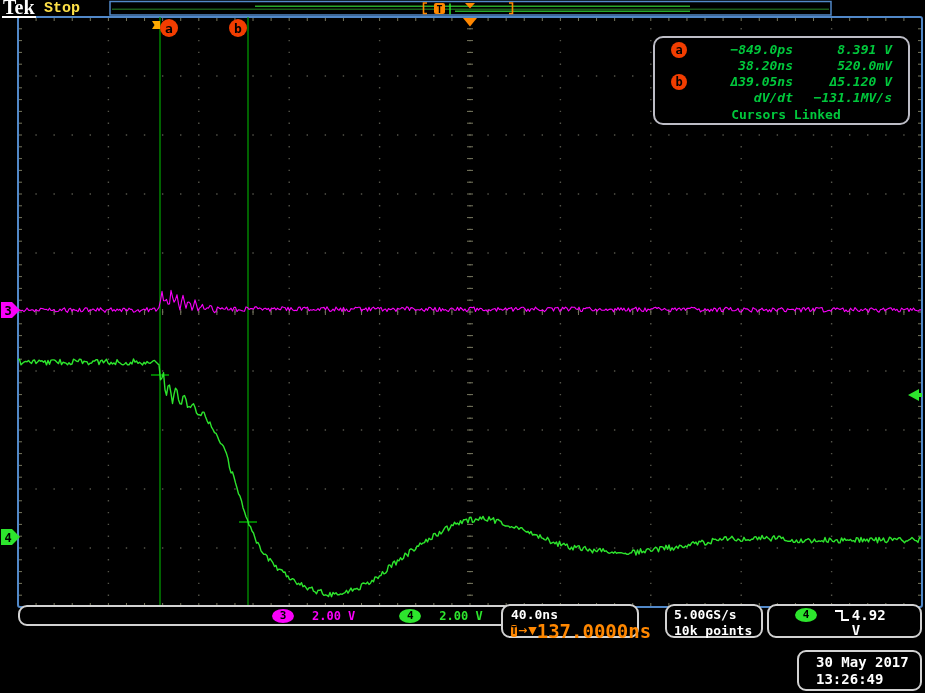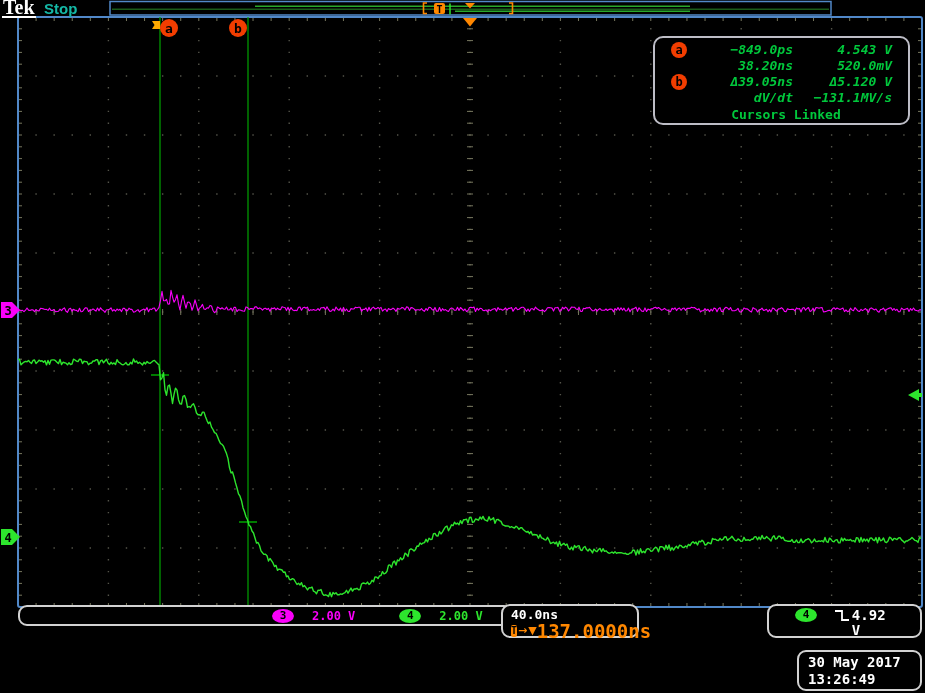--- a/index.html
+++ b/index.html
@@ -3,22 +3,22 @@
 <meta charset="utf-8">
 <style>
   html,body{margin:0;padding:0;background:#000;}
   .screen{position:relative;width:925px;height:693px;background:#000;overflow:hidden;
           font-family:"DejaVu Sans Mono",monospace;}
   svg.scope{position:absolute;left:0;top:0;z-index:1;}
 
   .tek-logo{position:absolute;left:2px;top:-2px;z-index:3;color:#fff;
             font-family:"Liberation Serif",serif;font-weight:700;font-size:20px;
             border-bottom:2px solid #fff;padding:0 1px 0 1px;line-height:18px;}
-  .acq-status{position:absolute;left:44px;top:0px;z-index:3;color:#14b8a6;
-              font-family:Liberation Sans, sans-serif;font-weight:700;font-size:15px;line-height:17px;}
+  .acq-status{position:absolute;left:44px;top:0px;z-index:3;color:#fde047;
+              font-family:Liberation Mono, monospace;font-weight:700;font-size:15px;line-height:17px;}
 
   .readout-box{position:absolute;left:653px;top:36px;width:257px;height:89px;z-index:2;
                background:#000;border:2px solid #bdbdc6;border-radius:10px;box-sizing:border-box;
                color:#00c83c;font-size:13px;font-weight:700;}
   .ro-grid{display:grid;grid-template-columns:30px 92px 1fr;padding:4px 16px 0 16px;}
   .ro-cell{height:16px;line-height:16px;text-align:right;white-space:pre;font-style:italic;}
   .ro-badge-cell{height:16px;display:flex;align-items:center;}
   .cursor-badge{display:inline-block;width:16px;height:16px;border-radius:50%;
                 background:#f23d00;color:#000;font-size:12px;font-weight:700;
                 text-align:center;line-height:16px;}
@@ -40,21 +40,21 @@
   .tb-delay{font-size:19px;}
 
   .acq-box{left:665px;top:604px;width:98px;height:34px;padding:1px 0 0 7px;}
   .acq-line{height:16px;line-height:16px;}
 
   .trigger-box{left:767px;top:604px;width:155px;height:34px;display:flex;align-items:flex-start;padding-top:2px;}
   .trig-badge{margin-left:26px;}
   .trig-slope{margin-left:17px;margin-top:1px;}
   .trig-level{margin-left:auto;margin-right:18px;font-size:14px;line-height:15px;}
 
-  .date-box{left:797px;top:650px;width:125px;height:41px;padding:2px 0 0 9px;}
+  .date-box{left:797px;top:650px;width:125px;height:41px;padding:2px 0 0 17px;}
   .dt-line{height:17px;line-height:17px;font-size:14px;}
 </style>
 </head>
 <body>
 
 <div class="screen">
 
   <svg class="scope" width="925" height="693" id="scope-svg">
       <path d="M107.7,28.8 h1.4 M107.7,40.6 h1.4 M107.7,52.400000000000006 h1.4 M107.7,64.2 h1.4 M107.7,76 h1.4 M107.7,87.8 h1.4 M107.7,99.6 h1.4 M107.7,111.39999999999999 h1.4 M107.7,123.19999999999999 h1.4 M107.7,135 h1.4 M107.7,146.8 h1.4 M107.7,158.60000000000002 h1.4 M107.7,170.40000000000003 h1.4 M107.7,182.20000000000005 h1.4 M107.7,194.00000000000006 h1.4 M107.7,205.80000000000007 h1.4 M107.7,217.60000000000008 h1.4 M107.7,229.4000000000001 h1.4 M107.7,241.2000000000001 h1.4 M107.7,253.0000000000001 h1.4 M107.7,264.8000000000001 h1.4 M107.7,276.60000000000014 h1.4 M107.7,288.40000000000015 h1.4 M107.7,300.20000000000016 h1.4 M107.7,312.00000000000017 h1.4 M107.7,323.8000000000002 h1.4 M107.7,335.6000000000002 h1.4 M107.7,347.4000000000002 h1.4 M107.7,359.2000000000002 h1.4 M107.7,371.0000000000002 h1.4 M107.7,382.80000000000024 h1.4 M107.7,394.60000000000025 h1.4 M107.7,406.40000000000026 h1.4 M107.7,418.2000000000003 h1.4 M107.7,430.0000000000003 h1.4 M107.7,441.8000000000003 h1.4 M107.7,453.6000000000003 h1.4 M107.7,465.4000000000003 h1.4 M107.7,477.20000000000033 h1.4 M107.7,489.00000000000034 h1.4 M107.7,500.80000000000035 h1.4 M107.7,512.6000000000004 h1.4 M107.7,524.4000000000003 h1.4 M107.7,536.2000000000003 h1.4 M107.7,548.0000000000002 h1.4 M107.7,559.8000000000002 h1.4 M107.7,571.6000000000001 h1.4 M107.7,583.4000000000001 h1.4 M107.7,595.2 h1.4 M198.10000000000002,28.8 h1.4 M198.10000000000002,40.6 h1.4 M198.10000000000002,52.400000000000006 h1.4 M198.10000000000002,64.2 h1.4 M198.10000000000002,76 h1.4 M198.10000000000002,87.8 h1.4 M198.10000000000002,99.6 h1.4 M198.10000000000002,111.39999999999999 h1.4 M198.10000000000002,123.19999999999999 h1.4 M198.10000000000002,135 h1.4 M198.10000000000002,146.8 h1.4 M198.10000000000002,158.60000000000002 h1.4 M198.10000000000002,170.40000000000003 h1.4 M198.10000000000002,182.20000000000005 h1.4 M198.10000000000002,194.00000000000006 h1.4 M198.10000000000002,205.80000000000007 h1.4 M198.10000000000002,217.60000000000008 h1.4 M198.10000000000002,229.4000000000001 h1.4 M198.10000000000002,241.2000000000001 h1.4 M198.10000000000002,253.0000000000001 h1.4 M198.10000000000002,264.8000000000001 h1.4 M198.10000000000002,276.60000000000014 h1.4 M198.10000000000002,288.40000000000015 h1.4 M198.10000000000002,300.20000000000016 h1.4 M198.10000000000002,312.00000000000017 h1.4 M198.10000000000002,323.8000000000002 h1.4 M198.10000000000002,335.6000000000002 h1.4 M198.10000000000002,347.4000000000002 h1.4 M198.10000000000002,359.2000000000002 h1.4 M198.10000000000002,371.0000000000002 h1.4 M198.10000000000002,382.80000000000024 h1.4 M198.10000000000002,394.60000000000025 h1.4 M198.10000000000002,406.40000000000026 h1.4 M198.10000000000002,418.2000000000003 h1.4 M198.10000000000002,430.0000000000003 h1.4 M198.10000000000002,441.8000000000003 h1.4 M198.10000000000002,453.6000000000003 h1.4 M198.10000000000002,465.4000000000003 h1.4 M198.10000000000002,477.20000000000033 h1.4 M198.10000000000002,489.00000000000034 h1.4 M198.10000000000002,500.80000000000035 h1.4 M198.10000000000002,512.6000000000004 h1.4 M198.10000000000002,524.4000000000003 h1.4 M198.10000000000002,536.2000000000003 h1.4 M198.10000000000002,548.0000000000002 h1.4 M198.10000000000002,559.8000000000002 h1.4 M198.10000000000002,571.6000000000001 h1.4 M198.10000000000002,583.4000000000001 h1.4 M198.10000000000002,595.2 h1.4 M288.50000000000006,28.8 h1.4 M288.50000000000006,40.6 h1.4 M288.50000000000006,52.400000000000006 h1.4 M288.50000000000006,64.2 h1.4 M288.50000000000006,76 h1.4 M288.50000000000006,87.8 h1.4 M288.50000000000006,99.6 h1.4 M288.50000000000006,111.39999999999999 h1.4 M288.50000000000006,123.19999999999999 h1.4 M288.50000000000006,135 h1.4 M288.50000000000006,146.8 h1.4 M288.50000000000006,158.60000000000002 h1.4 M288.50000000000006,170.40000000000003 h1.4 M288.50000000000006,182.20000000000005 h1.4 M288.50000000000006,194.00000000000006 h1.4 M288.50000000000006,205.80000000000007 h1.4 M288.50000000000006,217.60000000000008 h1.4 M288.50000000000006,229.4000000000001 h1.4 M288.50000000000006,241.2000000000001 h1.4 M288.50000000000006,253.0000000000001 h1.4 M288.50000000000006,264.8000000000001 h1.4 M288.50000000000006,276.60000000000014 h1.4 M288.50000000000006,288.40000000000015 h1.4 M288.50000000000006,300.20000000000016 h1.4 M288.50000000000006,312.00000000000017 h1.4 M288.50000000000006,323.8000000000002 h1.4 M288.50000000000006,335.6000000000002 h1.4 M288.50000000000006,347.4000000000002 h1.4 M288.50000000000006,359.2000000000002 h1.4 M288.50000000000006,371.0000000000002 h1.4 M288.50000000000006,382.80000000000024 h1.4 M288.50000000000006,394.60000000000025 h1.4 M288.50000000000006,406.40000000000026 h1.4 M288.50000000000006,418.2000000000003 h1.4 M288.50000000000006,430.0000000000003 h1.4 M288.50000000000006,441.8000000000003 h1.4 M288.50000000000006,453.6000000000003 h1.4 M288.50000000000006,465.4000000000003 h1.4 M288.50000000000006,477.20000000000033 h1.4 M288.50000000000006,489.00000000000034 h1.4 M288.50000000000006,500.80000000000035 h1.4 M288.50000000000006,512.6000000000004 h1.4 M288.50000000000006,524.4000000000003 h1.4 M288.50000000000006,536.2000000000003 h1.4 M288.50000000000006,548.0000000000002 h1.4 M288.50000000000006,559.8000000000002 h1.4 M288.50000000000006,571.6000000000001 h1.4 M288.50000000000006,583.4000000000001 h1.4 M288.50000000000006,595.2 h1.4 M378.90000000000003,28.8 h1.4 M378.90000000000003,40.6 h1.4 M378.90000000000003,52.400000000000006 h1.4 M378.90000000000003,64.2 h1.4 M378.90000000000003,76 h1.4 M378.90000000000003,87.8 h1.4 M378.90000000000003,99.6 h1.4 M378.90000000000003,111.39999999999999 h1.4 M378.90000000000003,123.19999999999999 h1.4 M378.90000000000003,135 h1.4 M378.90000000000003,146.8 h1.4 M378.90000000000003,158.60000000000002 h1.4 M378.90000000000003,170.40000000000003 h1.4 M378.90000000000003,182.20000000000005 h1.4 M378.90000000000003,194.00000000000006 h1.4 M378.90000000000003,205.80000000000007 h1.4 M378.90000000000003,217.60000000000008 h1.4 M378.90000000000003,229.4000000000001 h1.4 M378.90000000000003,241.2000000000001 h1.4 M378.90000000000003,253.0000000000001 h1.4 M378.90000000000003,264.8000000000001 h1.4 M378.90000000000003,276.60000000000014 h1.4 M378.90000000000003,288.40000000000015 h1.4 M378.90000000000003,300.20000000000016 h1.4 M378.90000000000003,312.00000000000017 h1.4 M378.90000000000003,323.8000000000002 h1.4 M378.90000000000003,335.6000000000002 h1.4 M378.90000000000003,347.4000000000002 h1.4 M378.90000000000003,359.2000000000002 h1.4 M378.90000000000003,371.0000000000002 h1.4 M378.90000000000003,382.80000000000024 h1.4 M378.90000000000003,394.60000000000025 h1.4 M378.90000000000003,406.40000000000026 h1.4 M378.90000000000003,418.2000000000003 h1.4 M378.90000000000003,430.0000000000003 h1.4 M378.90000000000003,441.8000000000003 h1.4 M378.90000000000003,453.6000000000003 h1.4 M378.90000000000003,465.4000000000003 h1.4 M378.90000000000003,477.20000000000033 h1.4 M378.90000000000003,489.00000000000034 h1.4 M378.90000000000003,500.80000000000035 h1.4 M378.90000000000003,512.6000000000004 h1.4 M378.90000000000003,524.4000000000003 h1.4 M378.90000000000003,536.2000000000003 h1.4 M378.90000000000003,548.0000000000002 h1.4 M378.90000000000003,559.8000000000002 h1.4 M378.90000000000003,571.6000000000001 h1.4 M378.90000000000003,583.4000000000001 h1.4 M378.90000000000003,595.2 h1.4 M469.3,28.8 h1.4 M469.3,40.6 h1.4 M469.3,52.400000000000006 h1.4 M469.3,64.2 h1.4 M469.3,76 h1.4 M469.3,87.8 h1.4 M469.3,99.6 h1.4 M469.3,111.39999999999999 h1.4 M469.3,123.19999999999999 h1.4 M469.3,135 h1.4 M469.3,146.8 h1.4 M469.3,158.60000000000002 h1.4 M469.3,170.40000000000003 h1.4 M469.3,182.20000000000005 h1.4 M469.3,194.00000000000006 h1.4 M469.3,205.80000000000007 h1.4 M469.3,217.60000000000008 h1.4 M469.3,229.4000000000001 h1.4 M469.3,241.2000000000001 h1.4 M469.3,253.0000000000001 h1.4 M469.3,264.8000000000001 h1.4 M469.3,276.60000000000014 h1.4 M469.3,288.40000000000015 h1.4 M469.3,300.20000000000016 h1.4 M469.3,312.00000000000017 h1.4 M469.3,323.8000000000002 h1.4 M469.3,335.6000000000002 h1.4 M469.3,347.4000000000002 h1.4 M469.3,359.2000000000002 h1.4 M469.3,371.0000000000002 h1.4 M469.3,382.80000000000024 h1.4 M469.3,394.60000000000025 h1.4 M469.3,406.40000000000026 h1.4 M469.3,418.2000000000003 h1.4 M469.3,430.0000000000003 h1.4 M469.3,441.8000000000003 h1.4 M469.3,453.6000000000003 h1.4 M469.3,465.4000000000003 h1.4 M469.3,477.20000000000033 h1.4 M469.3,489.00000000000034 h1.4 M469.3,500.80000000000035 h1.4 M469.3,512.6000000000004 h1.4 M469.3,524.4000000000003 h1.4 M469.3,536.2000000000003 h1.4 M469.3,548.0000000000002 h1.4 M469.3,559.8000000000002 h1.4 M469.3,571.6000000000001 h1.4 M469.3,583.4000000000001 h1.4 M469.3,595.2 h1.4 M559.7,28.8 h1.4 M559.7,40.6 h1.4 M559.7,52.400000000000006 h1.4 M559.7,64.2 h1.4 M559.7,76 h1.4 M559.7,87.8 h1.4 M559.7,99.6 h1.4 M559.7,111.39999999999999 h1.4 M559.7,123.19999999999999 h1.4 M559.7,135 h1.4 M559.7,146.8 h1.4 M559.7,158.60000000000002 h1.4 M559.7,170.40000000000003 h1.4 M559.7,182.20000000000005 h1.4 M559.7,194.00000000000006 h1.4 M559.7,205.80000000000007 h1.4 M559.7,217.60000000000008 h1.4 M559.7,229.4000000000001 h1.4 M559.7,241.2000000000001 h1.4 M559.7,253.0000000000001 h1.4 M559.7,264.8000000000001 h1.4 M559.7,276.60000000000014 h1.4 M559.7,288.40000000000015 h1.4 M559.7,300.20000000000016 h1.4 M559.7,312.00000000000017 h1.4 M559.7,323.8000000000002 h1.4 M559.7,335.6000000000002 h1.4 M559.7,347.4000000000002 h1.4 M559.7,359.2000000000002 h1.4 M559.7,371.0000000000002 h1.4 M559.7,382.80000000000024 h1.4 M559.7,394.60000000000025 h1.4 M559.7,406.40000000000026 h1.4 M559.7,418.2000000000003 h1.4 M559.7,430.0000000000003 h1.4 M559.7,441.8000000000003 h1.4 M559.7,453.6000000000003 h1.4 M559.7,465.4000000000003 h1.4 M559.7,477.20000000000033 h1.4 M559.7,489.00000000000034 h1.4 M559.7,500.80000000000035 h1.4 M559.7,512.6000000000004 h1.4 M559.7,524.4000000000003 h1.4 M559.7,536.2000000000003 h1.4 M559.7,548.0000000000002 h1.4 M559.7,559.8000000000002 h1.4 M559.7,571.6000000000001 h1.4 M559.7,583.4000000000001 h1.4 M559.7,595.2 h1.4 M650.1,28.8 h1.4 M650.1,40.6 h1.4 M650.1,52.400000000000006 h1.4 M650.1,64.2 h1.4 M650.1,76 h1.4 M650.1,87.8 h1.4 M650.1,99.6 h1.4 M650.1,111.39999999999999 h1.4 M650.1,123.19999999999999 h1.4 M650.1,135 h1.4 M650.1,146.8 h1.4 M650.1,158.60000000000002 h1.4 M650.1,170.40000000000003 h1.4 M650.1,182.20000000000005 h1.4 M650.1,194.00000000000006 h1.4 M650.1,205.80000000000007 h1.4 M650.1,217.60000000000008 h1.4 M650.1,229.4000000000001 h1.4 M650.1,241.2000000000001 h1.4 M650.1,253.0000000000001 h1.4 M650.1,264.8000000000001 h1.4 M650.1,276.60000000000014 h1.4 M650.1,288.40000000000015 h1.4 M650.1,300.20000000000016 h1.4 M650.1,312.00000000000017 h1.4 M650.1,323.8000000000002 h1.4 M650.1,335.6000000000002 h1.4 M650.1,347.4000000000002 h1.4 M650.1,359.2000000000002 h1.4 M650.1,371.0000000000002 h1.4 M650.1,382.80000000000024 h1.4 M650.1,394.60000000000025 h1.4 M650.1,406.40000000000026 h1.4 M650.1,418.2000000000003 h1.4 M650.1,430.0000000000003 h1.4 M650.1,441.8000000000003 h1.4 M650.1,453.6000000000003 h1.4 M650.1,465.4000000000003 h1.4 M650.1,477.20000000000033 h1.4 M650.1,489.00000000000034 h1.4 M650.1,500.80000000000035 h1.4 M650.1,512.6000000000004 h1.4 M650.1,524.4000000000003 h1.4 M650.1,536.2000000000003 h1.4 M650.1,548.0000000000002 h1.4 M650.1,559.8000000000002 h1.4 M650.1,571.6000000000001 h1.4 M650.1,583.4000000000001 h1.4 M650.1,595.2 h1.4 M740.5,28.8 h1.4 M740.5,40.6 h1.4 M740.5,52.400000000000006 h1.4 M740.5,64.2 h1.4 M740.5,76 h1.4 M740.5,87.8 h1.4 M740.5,99.6 h1.4 M740.5,111.39999999999999 h1.4 M740.5,123.19999999999999 h1.4 M740.5,135 h1.4 M740.5,146.8 h1.4 M740.5,158.60000000000002 h1.4 M740.5,170.40000000000003 h1.4 M740.5,182.20000000000005 h1.4 M740.5,194.00000000000006 h1.4 M740.5,205.80000000000007 h1.4 M740.5,217.60000000000008 h1.4 M740.5,229.4000000000001 h1.4 M740.5,241.2000000000001 h1.4 M740.5,253.0000000000001 h1.4 M740.5,264.8000000000001 h1.4 M740.5,276.60000000000014 h1.4 M740.5,288.40000000000015 h1.4 M740.5,300.20000000000016 h1.4 M740.5,312.00000000000017 h1.4 M740.5,323.8000000000002 h1.4 M740.5,335.6000000000002 h1.4 M740.5,347.4000000000002 h1.4 M740.5,359.2000000000002 h1.4 M740.5,371.0000000000002 h1.4 M740.5,382.80000000000024 h1.4 M740.5,394.60000000000025 h1.4 M740.5,406.40000000000026 h1.4 M740.5,418.2000000000003 h1.4 M740.5,430.0000000000003 h1.4 M740.5,441.8000000000003 h1.4 M740.5,453.6000000000003 h1.4 M740.5,465.4000000000003 h1.4 M740.5,477.20000000000033 h1.4 M740.5,489.00000000000034 h1.4 M740.5,500.80000000000035 h1.4 M740.5,512.6000000000004 h1.4 M740.5,524.4000000000003 h1.4 M740.5,536.2000000000003 h1.4 M740.5,548.0000000000002 h1.4 M740.5,559.8000000000002 h1.4 M740.5,571.6000000000001 h1.4 M740.5,583.4000000000001 h1.4 M740.5,595.2 h1.4 M830.9,28.8 h1.4 M830.9,40.6 h1.4 M830.9,52.400000000000006 h1.4 M830.9,64.2 h1.4 M830.9,76 h1.4 M830.9,87.8 h1.4 M830.9,99.6 h1.4 M830.9,111.39999999999999 h1.4 M830.9,123.19999999999999 h1.4 M830.9,135 h1.4 M830.9,146.8 h1.4 M830.9,158.60000000000002 h1.4 M830.9,170.40000000000003 h1.4 M830.9,182.20000000000005 h1.4 M830.9,194.00000000000006 h1.4 M830.9,205.80000000000007 h1.4 M830.9,217.60000000000008 h1.4 M830.9,229.4000000000001 h1.4 M830.9,241.2000000000001 h1.4 M830.9,253.0000000000001 h1.4 M830.9,264.8000000000001 h1.4 M830.9,276.60000000000014 h1.4 M830.9,288.40000000000015 h1.4 M830.9,300.20000000000016 h1.4 M830.9,312.00000000000017 h1.4 M830.9,323.8000000000002 h1.4 M830.9,335.6000000000002 h1.4 M830.9,347.4000000000002 h1.4 M830.9,359.2000000000002 h1.4 M830.9,371.0000000000002 h1.4 M830.9,382.80000000000024 h1.4 M830.9,394.60000000000025 h1.4 M830.9,406.40000000000026 h1.4 M830.9,418.2000000000003 h1.4 M830.9,430.0000000000003 h1.4 M830.9,441.8000000000003 h1.4 M830.9,453.6000000000003 h1.4 M830.9,465.4000000000003 h1.4 M830.9,477.20000000000033 h1.4 M830.9,489.00000000000034 h1.4 M830.9,500.80000000000035 h1.4 M830.9,512.6000000000004 h1.4 M830.9,524.4000000000003 h1.4 M830.9,536.2000000000003 h1.4 M830.9,548.0000000000002 h1.4 M830.9,559.8000000000002 h1.4 M830.9,571.6000000000001 h1.4 M830.9,583.4000000000001 h1.4 M830.9,595.2 h1.4 M35.379999999999995,76 h1.4 M53.459999999999994,76 h1.4 M71.53999999999999,76 h1.4 M89.61999999999999,76 h1.4 M107.69999999999999,76 h1.4 M125.77999999999999,76 h1.4 M143.86,76 h1.4 M161.94000000000003,76 h1.4 M180.02000000000004,76 h1.4 M198.10000000000005,76 h1.4 M216.18000000000006,76 h1.4 M234.26000000000008,76 h1.4 M252.3400000000001,76 h1.4 M270.4200000000001,76 h1.4 M288.50000000000006,76 h1.4 M306.58000000000004,76 h1.4 M324.66,76 h1.4 M342.74,76 h1.4 M360.82,76 h1.4 M378.9,76 h1.4 M396.97999999999996,76 h1.4 M415.05999999999995,76 h1.4 M433.13999999999993,76 h1.4 M451.2199999999999,76 h1.4 M469.2999999999999,76 h1.4 M487.3799999999999,76 h1.4 M505.45999999999987,76 h1.4 M523.5399999999998,76 h1.4 M541.6199999999999,76 h1.4 M559.6999999999999,76 h1.4 M577.78,76 h1.4 M595.86,76 h1.4 M613.94,76 h1.4 M632.0200000000001,76 h1.4 M650.1000000000001,76 h1.4 M668.1800000000002,76 h1.4 M686.2600000000002,76 h1.4 M704.3400000000003,76 h1.4 M722.4200000000003,76 h1.4 M740.5000000000003,76 h1.4 M758.5800000000004,76 h1.4 M776.6600000000004,76 h1.4 M794.7400000000005,76 h1.4 M812.8200000000005,76 h1.4 M830.9000000000005,76 h1.4 M848.9800000000006,76 h1.4 M867.0600000000006,76 h1.4 M885.1400000000007,76 h1.4 M903.2200000000007,76 h1.4 M35.379999999999995,135 h1.4 M53.459999999999994,135 h1.4 M71.53999999999999,135 h1.4 M89.61999999999999,135 h1.4 M107.69999999999999,135 h1.4 M125.77999999999999,135 h1.4 M143.86,135 h1.4 M161.94000000000003,135 h1.4 M180.02000000000004,135 h1.4 M198.10000000000005,135 h1.4 M216.18000000000006,135 h1.4 M234.26000000000008,135 h1.4 M252.3400000000001,135 h1.4 M270.4200000000001,135 h1.4 M288.50000000000006,135 h1.4 M306.58000000000004,135 h1.4 M324.66,135 h1.4 M342.74,135 h1.4 M360.82,135 h1.4 M378.9,135 h1.4 M396.97999999999996,135 h1.4 M415.05999999999995,135 h1.4 M433.13999999999993,135 h1.4 M451.2199999999999,135 h1.4 M469.2999999999999,135 h1.4 M487.3799999999999,135 h1.4 M505.45999999999987,135 h1.4 M523.5399999999998,135 h1.4 M541.6199999999999,135 h1.4 M559.6999999999999,135 h1.4 M577.78,135 h1.4 M595.86,135 h1.4 M613.94,135 h1.4 M632.0200000000001,135 h1.4 M650.1000000000001,135 h1.4 M668.1800000000002,135 h1.4 M686.2600000000002,135 h1.4 M704.3400000000003,135 h1.4 M722.4200000000003,135 h1.4 M740.5000000000003,135 h1.4 M758.5800000000004,135 h1.4 M776.6600000000004,135 h1.4 M794.7400000000005,135 h1.4 M812.8200000000005,135 h1.4 M830.9000000000005,135 h1.4 M848.9800000000006,135 h1.4 M867.0600000000006,135 h1.4 M885.1400000000007,135 h1.4 M903.2200000000007,135 h1.4 M35.379999999999995,194 h1.4 M53.459999999999994,194 h1.4 M71.53999999999999,194 h1.4 M89.61999999999999,194 h1.4 M107.69999999999999,194 h1.4 M125.77999999999999,194 h1.4 M143.86,194 h1.4 M161.94000000000003,194 h1.4 M180.02000000000004,194 h1.4 M198.10000000000005,194 h1.4 M216.18000000000006,194 h1.4 M234.26000000000008,194 h1.4 M252.3400000000001,194 h1.4 M270.4200000000001,194 h1.4 M288.50000000000006,194 h1.4 M306.58000000000004,194 h1.4 M324.66,194 h1.4 M342.74,194 h1.4 M360.82,194 h1.4 M378.9,194 h1.4 M396.97999999999996,194 h1.4 M415.05999999999995,194 h1.4 M433.13999999999993,194 h1.4 M451.2199999999999,194 h1.4 M469.2999999999999,194 h1.4 M487.3799999999999,194 h1.4 M505.45999999999987,194 h1.4 M523.5399999999998,194 h1.4 M541.6199999999999,194 h1.4 M559.6999999999999,194 h1.4 M577.78,194 h1.4 M595.86,194 h1.4 M613.94,194 h1.4 M632.0200000000001,194 h1.4 M650.1000000000001,194 h1.4 M668.1800000000002,194 h1.4 M686.2600000000002,194 h1.4 M704.3400000000003,194 h1.4 M722.4200000000003,194 h1.4 M740.5000000000003,194 h1.4 M758.5800000000004,194 h1.4 M776.6600000000004,194 h1.4 M794.7400000000005,194 h1.4 M812.8200000000005,194 h1.4 M830.9000000000005,194 h1.4 M848.9800000000006,194 h1.4 M867.0600000000006,194 h1.4 M885.1400000000007,194 h1.4 M903.2200000000007,194 h1.4 M35.379999999999995,253 h1.4 M53.459999999999994,253 h1.4 M71.53999999999999,253 h1.4 M89.61999999999999,253 h1.4 M107.69999999999999,253 h1.4 M125.77999999999999,253 h1.4 M143.86,253 h1.4 M161.94000000000003,253 h1.4 M180.02000000000004,253 h1.4 M198.10000000000005,253 h1.4 M216.18000000000006,253 h1.4 M234.26000000000008,253 h1.4 M252.3400000000001,253 h1.4 M270.4200000000001,253 h1.4 M288.50000000000006,253 h1.4 M306.58000000000004,253 h1.4 M324.66,253 h1.4 M342.74,253 h1.4 M360.82,253 h1.4 M378.9,253 h1.4 M396.97999999999996,253 h1.4 M415.05999999999995,253 h1.4 M433.13999999999993,253 h1.4 M451.2199999999999,253 h1.4 M469.2999999999999,253 h1.4 M487.3799999999999,253 h1.4 M505.45999999999987,253 h1.4 M523.5399999999998,253 h1.4 M541.6199999999999,253 h1.4 M559.6999999999999,253 h1.4 M577.78,253 h1.4 M595.86,253 h1.4 M613.94,253 h1.4 M632.0200000000001,253 h1.4 M650.1000000000001,253 h1.4 M668.1800000000002,253 h1.4 M686.2600000000002,253 h1.4 M704.3400000000003,253 h1.4 M722.4200000000003,253 h1.4 M740.5000000000003,253 h1.4 M758.5800000000004,253 h1.4 M776.6600000000004,253 h1.4 M794.7400000000005,253 h1.4 M812.8200000000005,253 h1.4 M830.9000000000005,253 h1.4 M848.9800000000006,253 h1.4 M867.0600000000006,253 h1.4 M885.1400000000007,253 h1.4 M903.2200000000007,253 h1.4 M35.379999999999995,312 h1.4 M53.459999999999994,312 h1.4 M71.53999999999999,312 h1.4 M89.61999999999999,312 h1.4 M107.69999999999999,312 h1.4 M125.77999999999999,312 h1.4 M143.86,312 h1.4 M161.94000000000003,312 h1.4 M180.02000000000004,312 h1.4 M198.10000000000005,312 h1.4 M216.18000000000006,312 h1.4 M234.26000000000008,312 h1.4 M252.3400000000001,312 h1.4 M270.4200000000001,312 h1.4 M288.50000000000006,312 h1.4 M306.58000000000004,312 h1.4 M324.66,312 h1.4 M342.74,312 h1.4 M360.82,312 h1.4 M378.9,312 h1.4 M396.97999999999996,312 h1.4 M415.05999999999995,312 h1.4 M433.13999999999993,312 h1.4 M451.2199999999999,312 h1.4 M469.2999999999999,312 h1.4 M487.3799999999999,312 h1.4 M505.45999999999987,312 h1.4 M523.5399999999998,312 h1.4 M541.6199999999999,312 h1.4 M559.6999999999999,312 h1.4 M577.78,312 h1.4 M595.86,312 h1.4 M613.94,312 h1.4 M632.0200000000001,312 h1.4 M650.1000000000001,312 h1.4 M668.1800000000002,312 h1.4 M686.2600000000002,312 h1.4 M704.3400000000003,312 h1.4 M722.4200000000003,312 h1.4 M740.5000000000003,312 h1.4 M758.5800000000004,312 h1.4 M776.6600000000004,312 h1.4 M794.7400000000005,312 h1.4 M812.8200000000005,312 h1.4 M830.9000000000005,312 h1.4 M848.9800000000006,312 h1.4 M867.0600000000006,312 h1.4 M885.1400000000007,312 h1.4 M903.2200000000007,312 h1.4 M35.379999999999995,371 h1.4 M53.459999999999994,371 h1.4 M71.53999999999999,371 h1.4 M89.61999999999999,371 h1.4 M107.69999999999999,371 h1.4 M125.77999999999999,371 h1.4 M143.86,371 h1.4 M161.94000000000003,371 h1.4 M180.02000000000004,371 h1.4 M198.10000000000005,371 h1.4 M216.18000000000006,371 h1.4 M234.26000000000008,371 h1.4 M252.3400000000001,371 h1.4 M270.4200000000001,371 h1.4 M288.50000000000006,371 h1.4 M306.58000000000004,371 h1.4 M324.66,371 h1.4 M342.74,371 h1.4 M360.82,371 h1.4 M378.9,371 h1.4 M396.97999999999996,371 h1.4 M415.05999999999995,371 h1.4 M433.13999999999993,371 h1.4 M451.2199999999999,371 h1.4 M469.2999999999999,371 h1.4 M487.3799999999999,371 h1.4 M505.45999999999987,371 h1.4 M523.5399999999998,371 h1.4 M541.6199999999999,371 h1.4 M559.6999999999999,371 h1.4 M577.78,371 h1.4 M595.86,371 h1.4 M613.94,371 h1.4 M632.0200000000001,371 h1.4 M650.1000000000001,371 h1.4 M668.1800000000002,371 h1.4 M686.2600000000002,371 h1.4 M704.3400000000003,371 h1.4 M722.4200000000003,371 h1.4 M740.5000000000003,371 h1.4 M758.5800000000004,371 h1.4 M776.6600000000004,371 h1.4 M794.7400000000005,371 h1.4 M812.8200000000005,371 h1.4 M830.9000000000005,371 h1.4 M848.9800000000006,371 h1.4 M867.0600000000006,371 h1.4 M885.1400000000007,371 h1.4 M903.2200000000007,371 h1.4 M35.379999999999995,430 h1.4 M53.459999999999994,430 h1.4 M71.53999999999999,430 h1.4 M89.61999999999999,430 h1.4 M107.69999999999999,430 h1.4 M125.77999999999999,430 h1.4 M143.86,430 h1.4 M161.94000000000003,430 h1.4 M180.02000000000004,430 h1.4 M198.10000000000005,430 h1.4 M216.18000000000006,430 h1.4 M234.26000000000008,430 h1.4 M252.3400000000001,430 h1.4 M270.4200000000001,430 h1.4 M288.50000000000006,430 h1.4 M306.58000000000004,430 h1.4 M324.66,430 h1.4 M342.74,430 h1.4 M360.82,430 h1.4 M378.9,430 h1.4 M396.97999999999996,430 h1.4 M415.05999999999995,430 h1.4 M433.13999999999993,430 h1.4 M451.2199999999999,430 h1.4 M469.2999999999999,430 h1.4 M487.3799999999999,430 h1.4 M505.45999999999987,430 h1.4 M523.5399999999998,430 h1.4 M541.6199999999999,430 h1.4 M559.6999999999999,430 h1.4 M577.78,430 h1.4 M595.86,430 h1.4 M613.94,430 h1.4 M632.0200000000001,430 h1.4 M650.1000000000001,430 h1.4 M668.1800000000002,430 h1.4 M686.2600000000002,430 h1.4 M704.3400000000003,430 h1.4 M722.4200000000003,430 h1.4 M740.5000000000003,430 h1.4 M758.5800000000004,430 h1.4 M776.6600000000004,430 h1.4 M794.7400000000005,430 h1.4 M812.8200000000005,430 h1.4 M830.9000000000005,430 h1.4 M848.9800000000006,430 h1.4 M867.0600000000006,430 h1.4 M885.1400000000007,430 h1.4 M903.2200000000007,430 h1.4 M35.379999999999995,489 h1.4 M53.459999999999994,489 h1.4 M71.53999999999999,489 h1.4 M89.61999999999999,489 h1.4 M107.69999999999999,489 h1.4 M125.77999999999999,489 h1.4 M143.86,489 h1.4 M161.94000000000003,489 h1.4 M180.02000000000004,489 h1.4 M198.10000000000005,489 h1.4 M216.18000000000006,489 h1.4 M234.26000000000008,489 h1.4 M252.3400000000001,489 h1.4 M270.4200000000001,489 h1.4 M288.50000000000006,489 h1.4 M306.58000000000004,489 h1.4 M324.66,489 h1.4 M342.74,489 h1.4 M360.82,489 h1.4 M378.9,489 h1.4 M396.97999999999996,489 h1.4 M415.05999999999995,489 h1.4 M433.13999999999993,489 h1.4 M451.2199999999999,489 h1.4 M469.2999999999999,489 h1.4 M487.3799999999999,489 h1.4 M505.45999999999987,489 h1.4 M523.5399999999998,489 h1.4 M541.6199999999999,489 h1.4 M559.6999999999999,489 h1.4 M577.78,489 h1.4 M595.86,489 h1.4 M613.94,489 h1.4 M632.0200000000001,489 h1.4 M650.1000000000001,489 h1.4 M668.1800000000002,489 h1.4 M686.2600000000002,489 h1.4 M704.3400000000003,489 h1.4 M722.4200000000003,489 h1.4 M740.5000000000003,489 h1.4 M758.5800000000004,489 h1.4 M776.6600000000004,489 h1.4 M794.7400000000005,489 h1.4 M812.8200000000005,489 h1.4 M830.9000000000005,489 h1.4 M848.9800000000006,489 h1.4 M867.0600000000006,489 h1.4 M885.1400000000007,489 h1.4 M903.2200000000007,489 h1.4 M35.379999999999995,548 h1.4 M53.459999999999994,548 h1.4 M71.53999999999999,548 h1.4 M89.61999999999999,548 h1.4 M107.69999999999999,548 h1.4 M125.77999999999999,548 h1.4 M143.86,548 h1.4 M161.94000000000003,548 h1.4 M180.02000000000004,548 h1.4 M198.10000000000005,548 h1.4 M216.18000000000006,548 h1.4 M234.26000000000008,548 h1.4 M252.3400000000001,548 h1.4 M270.4200000000001,548 h1.4 M288.50000000000006,548 h1.4 M306.58000000000004,548 h1.4 M324.66,548 h1.4 M342.74,548 h1.4 M360.82,548 h1.4 M378.9,548 h1.4 M396.97999999999996,548 h1.4 M415.05999999999995,548 h1.4 M433.13999999999993,548 h1.4 M451.2199999999999,548 h1.4 M469.2999999999999,548 h1.4 M487.3799999999999,548 h1.4 M505.45999999999987,548 h1.4 M523.5399999999998,548 h1.4 M541.6199999999999,548 h1.4 M559.6999999999999,548 h1.4 M577.78,548 h1.4 M595.86,548 h1.4 M613.94,548 h1.4 M632.0200000000001,548 h1.4 M650.1000000000001,548 h1.4 M668.1800000000002,548 h1.4 M686.2600000000002,548 h1.4 M704.3400000000003,548 h1.4 M722.4200000000003,548 h1.4 M740.5000000000003,548 h1.4 M758.5800000000004,548 h1.4 M776.6600000000004,548 h1.4 M794.7400000000005,548 h1.4 M812.8200000000005,548 h1.4 M830.9000000000005,548 h1.4 M848.9800000000006,548 h1.4 M867.0600000000006,548 h1.4 M885.1400000000007,548 h1.4 M903.2200000000007,548 h1.4 " stroke="#54544a" stroke-width="1.4" fill="none"></path>
       <path d="M467,28.8 h6 M467,40.6 h6 M467,52.400000000000006 h6 M467,64.2 h6 M467,76 h6 M467,87.8 h6 M467,99.6 h6 M467,111.39999999999999 h6 M467,123.19999999999999 h6 M467,135 h6 M467,146.8 h6 M467,158.60000000000002 h6 M467,170.40000000000003 h6 M467,182.20000000000005 h6 M467,194.00000000000006 h6 M467,205.80000000000007 h6 M467,217.60000000000008 h6 M467,229.4000000000001 h6 M467,241.2000000000001 h6 M467,253.0000000000001 h6 M467,264.8000000000001 h6 M467,276.60000000000014 h6 M467,288.40000000000015 h6 M467,300.20000000000016 h6 M467,312.00000000000017 h6 M467,323.8000000000002 h6 M467,335.6000000000002 h6 M467,347.4000000000002 h6 M467,359.2000000000002 h6 M467,371.0000000000002 h6 M467,382.80000000000024 h6 M467,394.60000000000025 h6 M467,406.40000000000026 h6 M467,418.2000000000003 h6 M467,430.0000000000003 h6 M467,441.8000000000003 h6 M467,453.6000000000003 h6 M467,465.4000000000003 h6 M467,477.20000000000033 h6 M467,489.00000000000034 h6 M467,500.80000000000035 h6 M467,512.6000000000004 h6 M467,524.4000000000003 h6 M467,536.2000000000003 h6 M467,548.0000000000002 h6 M467,559.8000000000002 h6 M467,571.6000000000001 h6 M467,583.4000000000001 h6 M467,595.2 h6 M36.08,309 v6 M54.16,309 v6 M72.24,309 v6 M90.32,309 v6 M108.39999999999999,309 v6 M126.47999999999999,309 v6 M144.56,309 v6 M162.64000000000001,309 v6 M180.72000000000003,309 v6 M198.80000000000004,309 v6 M216.88000000000005,309 v6 M234.96000000000006,309 v6 M253.04000000000008,309 v6 M271.12000000000006,309 v6 M289.20000000000005,309 v6 M307.28000000000003,309 v6 M325.36,309 v6 M343.44,309 v6 M361.52,309 v6 M379.59999999999997,309 v6 M397.67999999999995,309 v6 M415.75999999999993,309 v6 M433.8399999999999,309 v6 M451.9199999999999,309 v6 M469.9999999999999,309 v6 M488.07999999999987,309 v6 M506.15999999999985,309 v6 M524.2399999999999,309 v6 M542.3199999999999,309 v6 M560.4,309 v6 M578.48,309 v6 M596.5600000000001,309 v6 M614.6400000000001,309 v6 M632.7200000000001,309 v6 M650.8000000000002,309 v6 M668.8800000000002,309 v6 M686.9600000000003,309 v6 M705.0400000000003,309 v6 M723.1200000000003,309 v6 M741.2000000000004,309 v6 M759.2800000000004,309 v6 M777.3600000000005,309 v6 M795.4400000000005,309 v6 M813.5200000000006,309 v6 M831.6000000000006,309 v6 M849.6800000000006,309 v6 M867.7600000000007,309 v6 M885.8400000000007,309 v6 M903.9200000000008,309 v6 " stroke="#77775e" stroke-width="1" fill="none"></path>
@@ -91,21 +91,21 @@
 
   <div class="tek-logo">Tek</div>
   <div class="acq-status">Stop</div>
 
   <div class="readout-box">
     <div class="ro-grid">
       <span class="ro-badge-cell">
           <span class="cursor-badge">a</span>
         </span>
       <span class="ro-cell">−849.0ps</span>
-      <span class="ro-cell">4.543 V</span>
+      <span class="ro-cell">8.391 V</span>
 
       <span class="ro-badge-cell"></span>
       <span class="ro-cell">38.20ns</span>
       <span class="ro-cell">520.0mV</span>
 
       <span class="ro-badge-cell">
           <span class="cursor-badge">b</span>
         </span>
       <span class="ro-cell">Δ39.05ns</span>
       <span class="ro-cell">Δ5.120 V</span>
@@ -127,20 +127,24 @@
   <div class="bottom-box timebase-box">
     <div class="tb-line1">40.0ns</div>
     <div class="tb-line2">
       <span class="t-flag">T</span>
         <span class="tb-arrow">→</span>
         <span class="tb-arrow">▼</span>
         <span class="tb-delay">137.0000ns</span>
     </div>
   </div>
 
+  <div class="bottom-box acq-box">
+    <div class="acq-line">5.00GS/s</div>
+    <div class="acq-line">10k points</div>
+  </div>
 
   <div class="bottom-box trigger-box">
     <span class="ch-badge trig-badge" style="background:#2de52d;">4</span>
     <svg class="trig-slope" width="18" height="13">
       <path d="M1,2 h7 v9 h7" stroke="#fff" stroke-width="1.8" fill="none"></path>
     </svg>
     <span class="trig-level">4.92 V</span>
   </div>
 
   <div class="bottom-box date-box">

